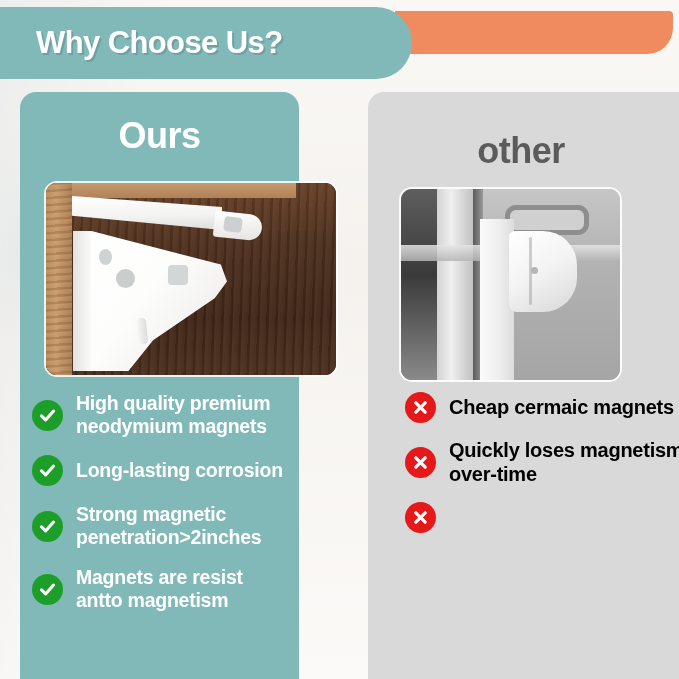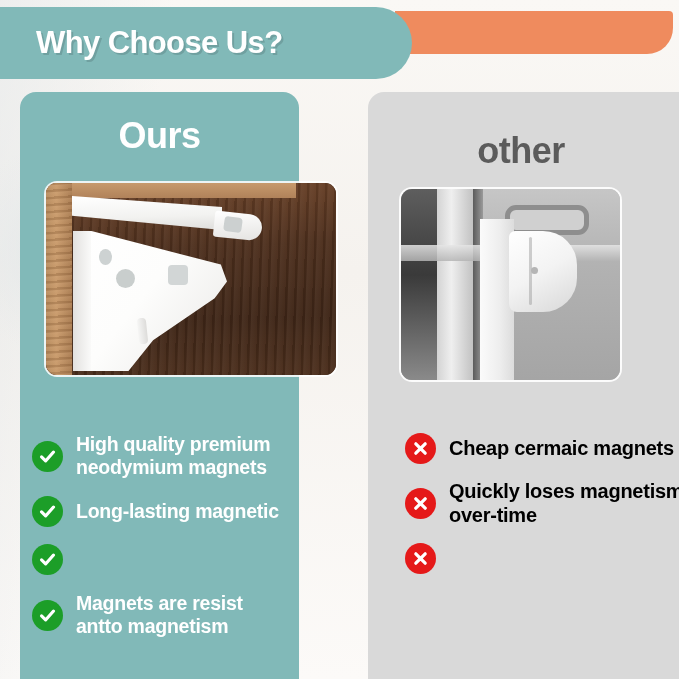--- a/index.html
+++ b/index.html
@@ -235,21 +235,21 @@
     background: linear-gradient(150deg, #ffffff 0%, #f3f3f3 50%, #d8d8d8 100%);
     border-radius: 6px 34px 34px 8px; }
   .other-lock-dot { position: absolute; left: 130px; top: 78px; width: 7px; height: 7px;
     background: #b5b5b5; border-radius: 50%; }
   .other-lock-seam { position: absolute; left: 128px; top: 48px; width: 3px; height: 68px;
     background: rgba(160,160,160,0.5); border-radius: 2px; }
 
   
   .feature-list {
     position: absolute;
-    left: 0; right: 7px; margin-top: 41px;
+    left: 0; right: 7px;
   }
   #list-ours { top: 300px; left: 12px; }
   #list-other { top: 300px; left: 37px; }
 
   .feature-row {
     display: flex;
     align-items: center;
     margin-bottom: 17px;
   }
   #list-other .feature-row { margin-bottom: 16px; }
@@ -323,28 +323,29 @@
             </svg>
         </span>
         <span class="feature-text">High quality premium neodymium magnets</span>
       </div>
       <div class="feature-row">
         <span class="bullet-icon bullet-check">
           <svg width="19" height="19" viewBox="0 0 24 24">
               <path d="M4.5 12.6 L9.6 17.6 L19.6 6.4" stroke="#ffffff" stroke-width="4" fill="none" stroke-linecap="round" stroke-linejoin="round"></path>
             </svg>
         </span>
-        <span class="feature-text">Long-lasting magnetic</span>
+        <span class="feature-text">Long-lasting corrosion</span>
       </div>
       <div class="feature-row">
         <span class="bullet-icon bullet-check">
           <svg width="19" height="19" viewBox="0 0 24 24">
               <path d="M4.5 12.6 L9.6 17.6 L19.6 6.4" stroke="#ffffff" stroke-width="4" fill="none" stroke-linecap="round" stroke-linejoin="round"></path>
             </svg>
         </span>
+        <span class="feature-text">Strong magnetic penetration&gt;2inches</span>
       </div>
       <div class="feature-row">
         <span class="bullet-icon bullet-check">
           <svg width="19" height="19" viewBox="0 0 24 24">
               <path d="M4.5 12.6 L9.6 17.6 L19.6 6.4" stroke="#ffffff" stroke-width="4" fill="none" stroke-linecap="round" stroke-linejoin="round"></path>
             </svg>
         </span>
         <span class="feature-text">Magnets are resist antto magnetism</span>
       </div>
     </div>

